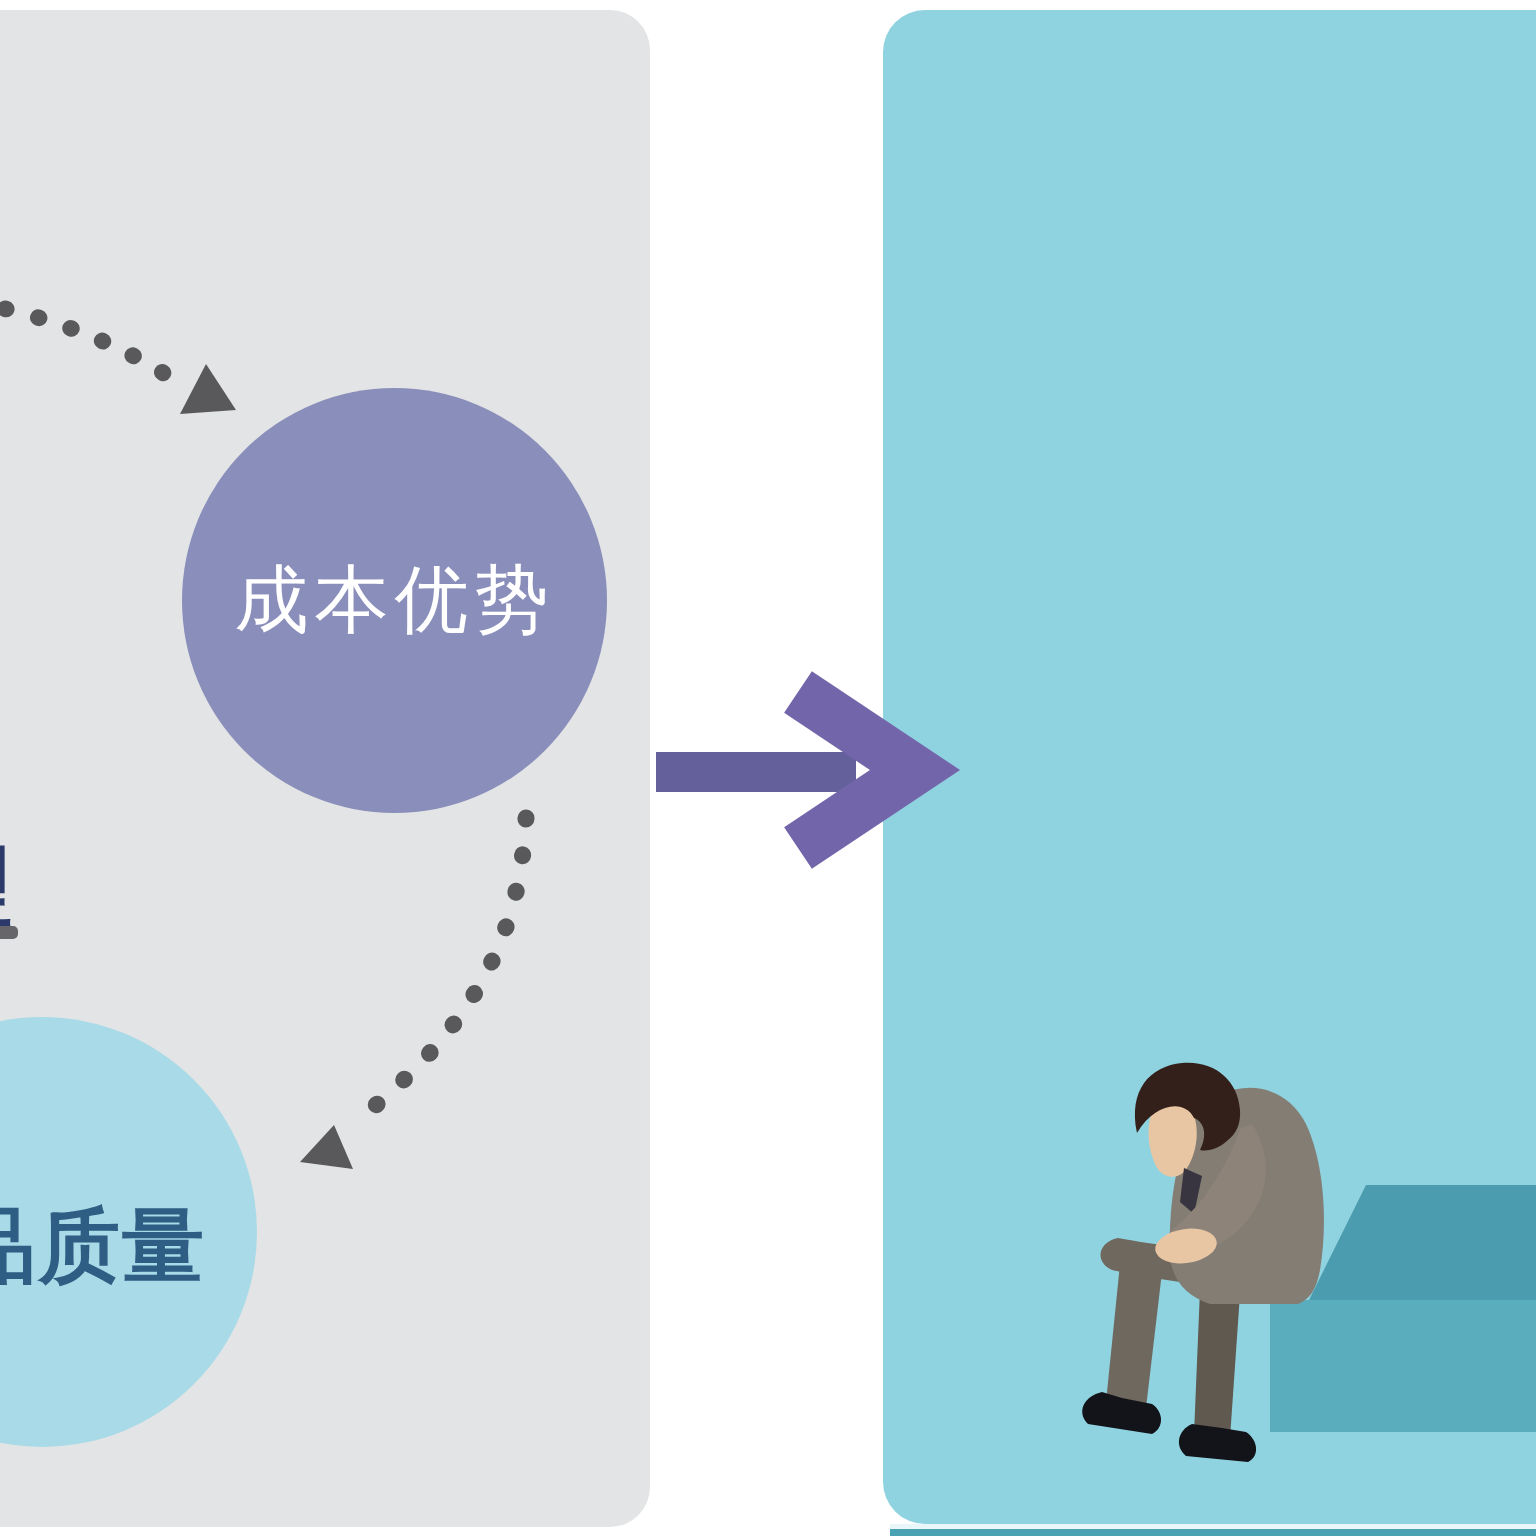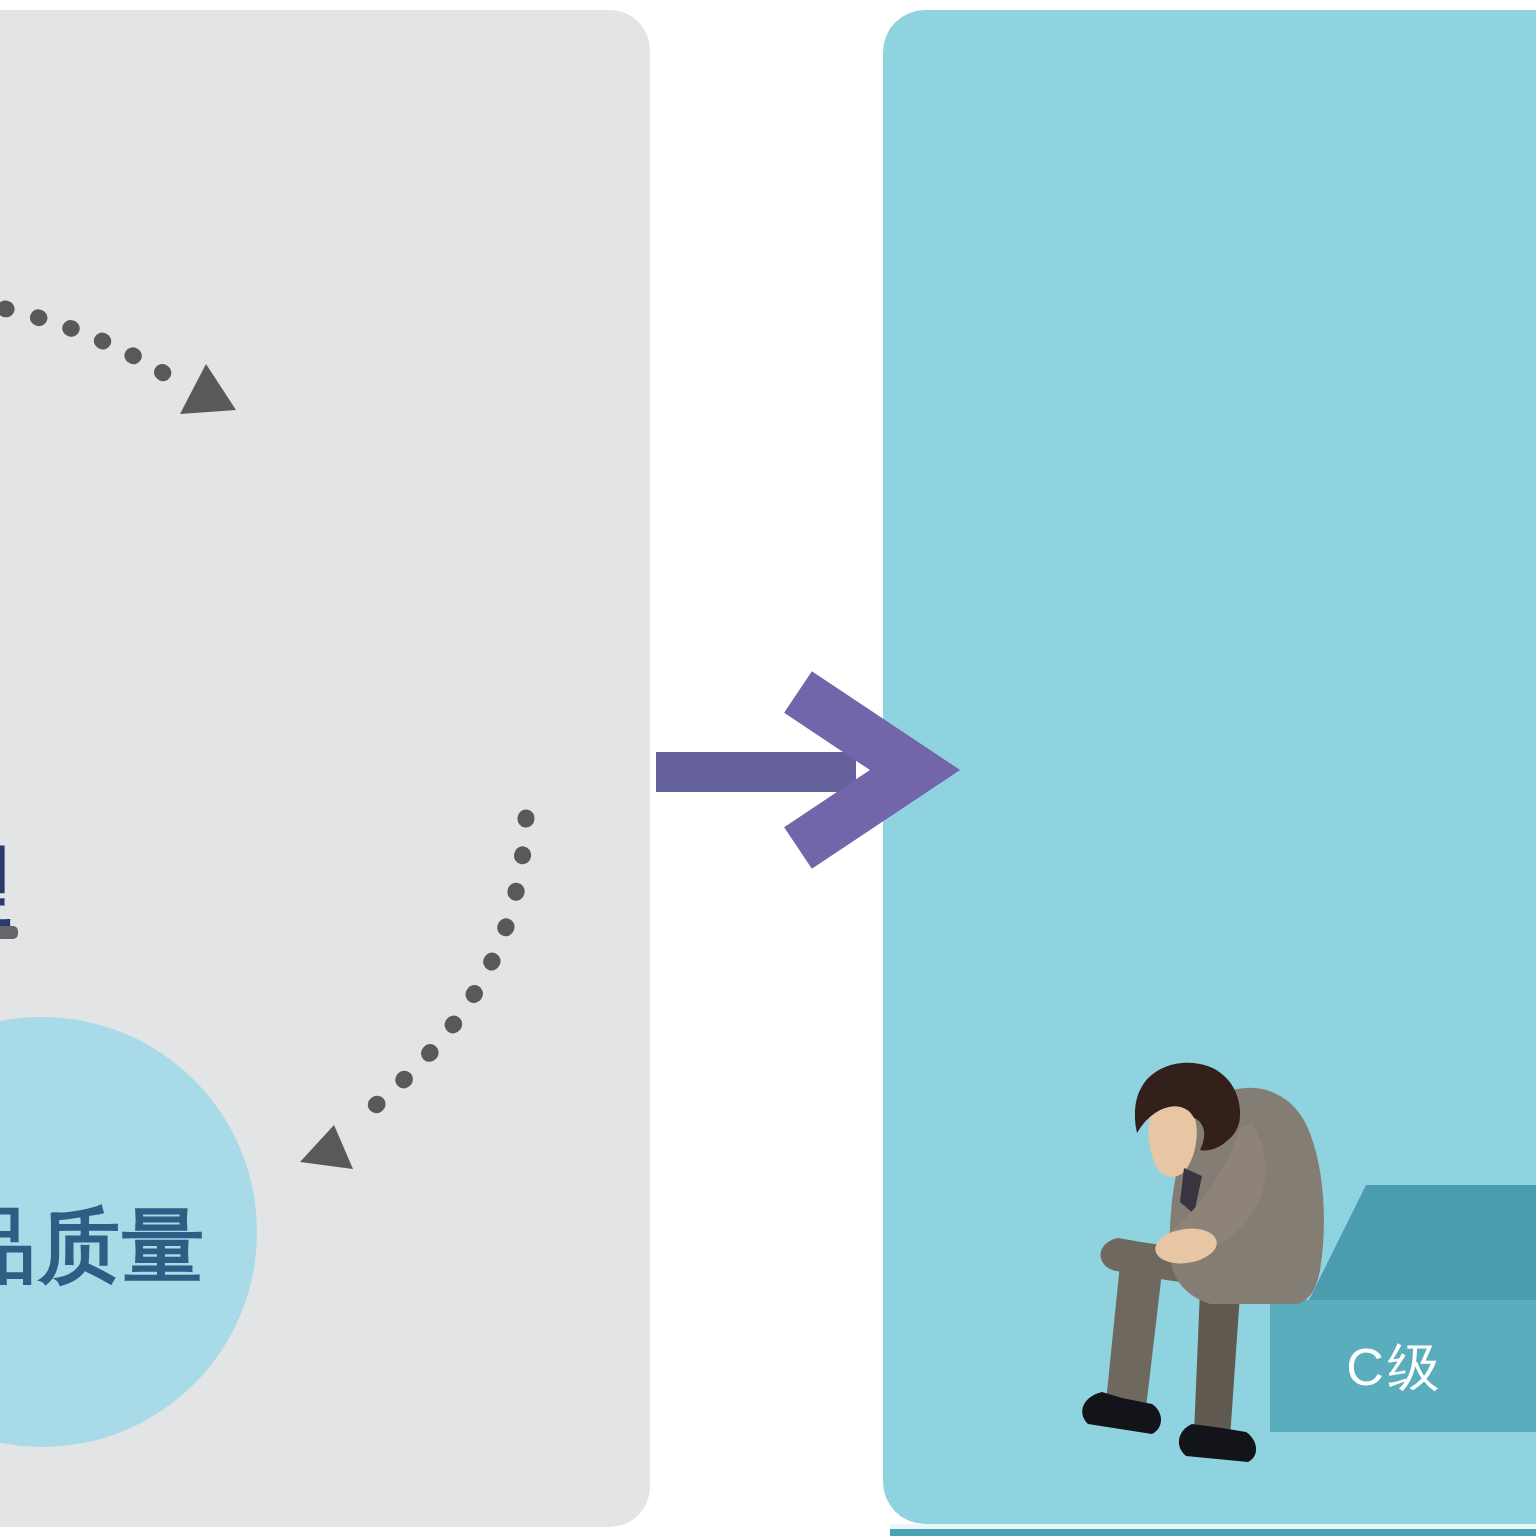--- a/index.html
+++ b/index.html
@@ -44,20 +44,23 @@
   svg.overlay{position:absolute;left:0;top:0;z-index:3;}
 </style>
 </head>
 <body>
 
 <div class="stage">
 
   <div class="panel-left"></div>
   <div class="panel-right"></div>
 
+  <div class="circle circle-cost">
+    <span>成本优势</span>
+  </div>
   <div class="circle circle-quality"></div>
   <div class="quality-label">品质量</div>
 
   <div class="fragment-char">理</div>
 
   <svg class="overlay" width="1536" height="1536" viewBox="0 0 1536 1536">
 
     <g>
       <path d="M -28,302 Q 95,324 186,388" fill="none" stroke="#59595c" stroke-width="16.5" stroke-linecap="round" stroke-dasharray="1 33"></path>
       <polygon points="206,364 180,414 236,410" fill="#59595c"></polygon>
@@ -100,15 +103,14 @@
       <path d="M 1137,1133 C 1128,1090 1150,1066 1182,1063 C 1214,1060 1238,1080 1240,1110 C 1241,1124 1236,1134 1228,1140 C 1220,1148 1208,1152 1200,1150 C 1208,1134 1204,1122 1194,1118 C 1184,1098 1154,1104 1137,1133 Z" fill="#33201b"></path>
 
       <path d="M 1184,1168 L 1202,1176 L 1194,1214 L 1180,1202 Z" fill="#383440"></path>
 
       <path d="M 1252,1124 C 1276,1160 1268,1206 1234,1234 C 1216,1248 1196,1256 1180,1254 C 1166,1252 1162,1238 1174,1228 C 1202,1206 1228,1166 1240,1128 Z" fill="#8d8379"></path>
 
       <ellipse cx="1186" cy="1246" rx="31" ry="17" transform="rotate(-8 1186 1246)" fill="#e9c6a3"></ellipse>
     </g>
   </svg>
 
-  <div class="grade-label">C级</div>
 
 </div>
 
 </body></html>

